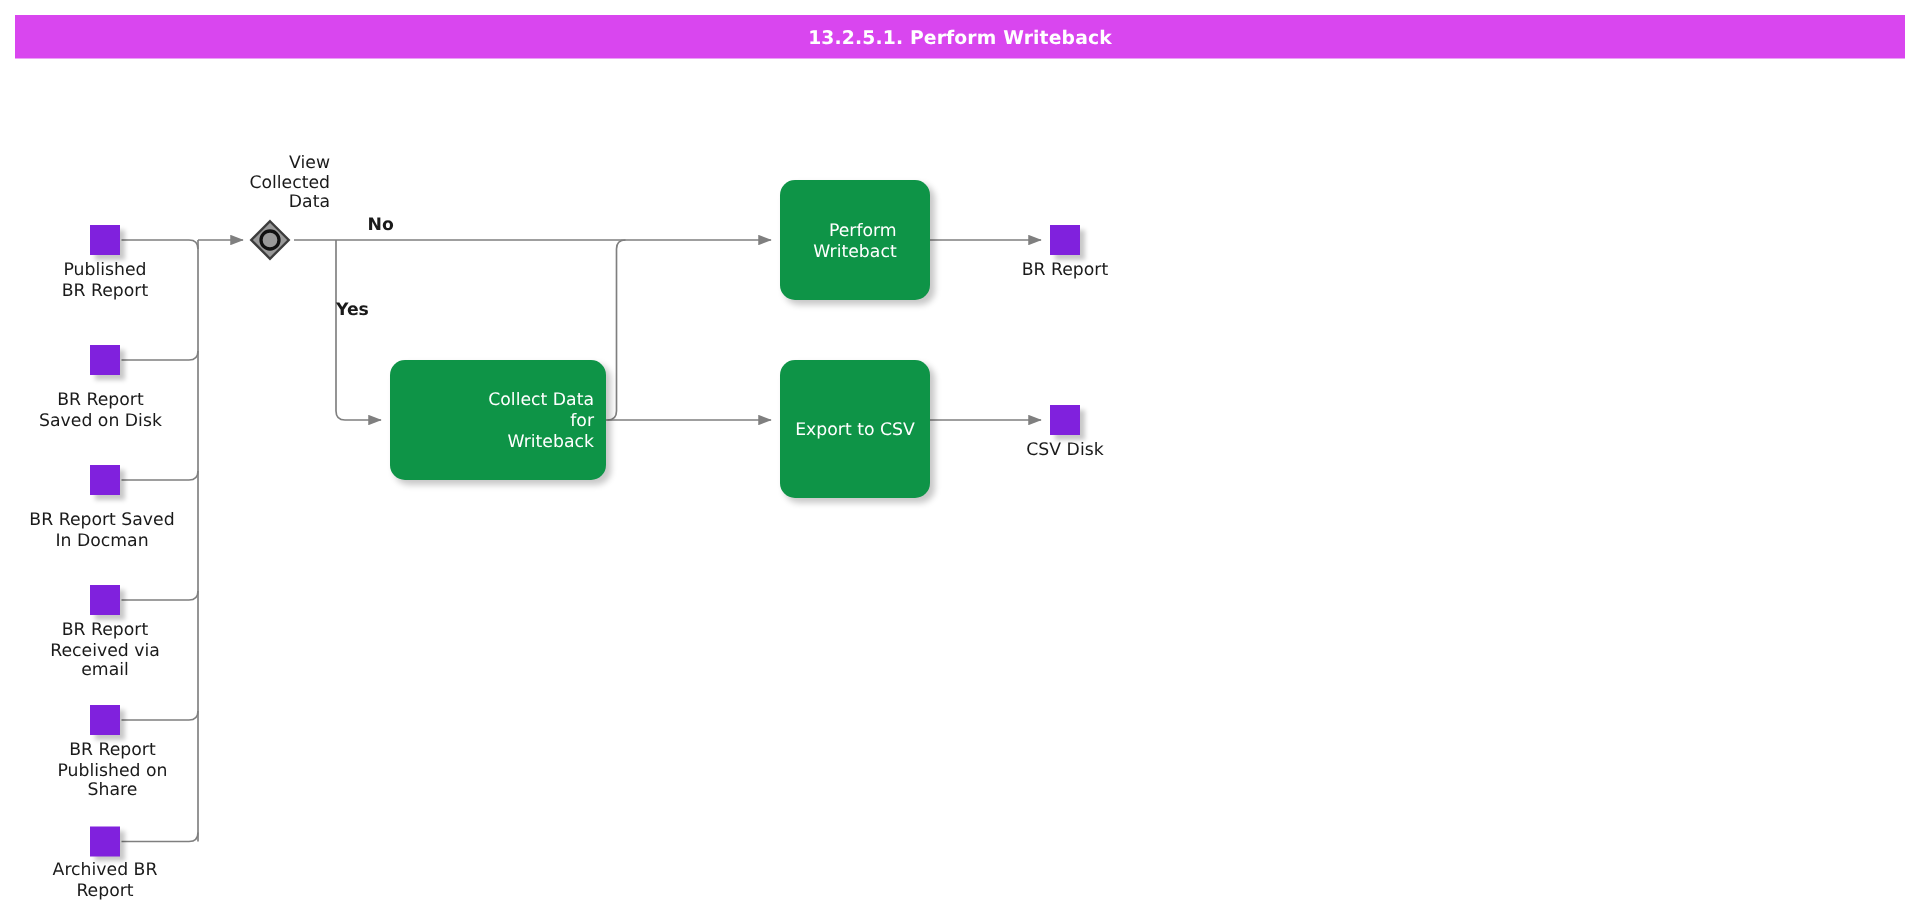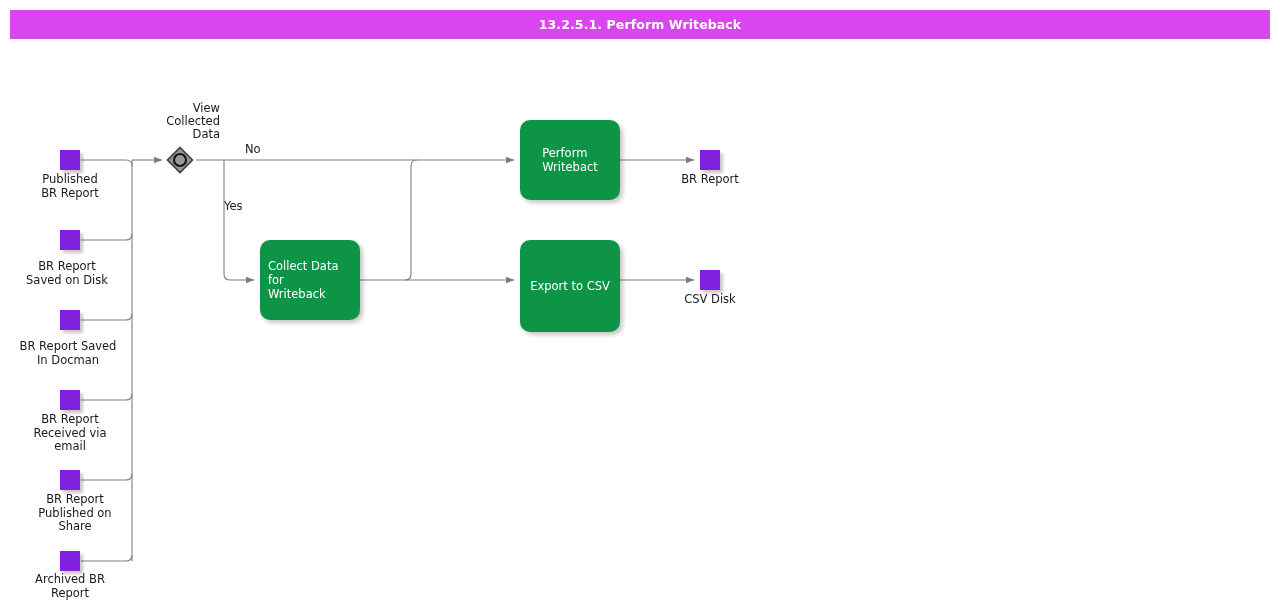--- a/index.html
+++ b/index.html
@@ -72,21 +72,21 @@
 
   
   .task {
     position: absolute;
     background: #0e9447;
     border-radius: 10px;
     box-shadow: 3px 3px 4px rgba(0,0,0,0.22);
     display: flex;
     align-items: center;
     justify-content: center;
-    text-align: left;
+    text-align: right;
   }
   .task .task-text {
     color: #ffffff;
     font-size: 11.5px;
     line-height: 14px;
     padding: 0 8px;
     white-space: pre-line;
     font-family: "DejaVu Sans", sans-serif;
   }
 
@@ -106,20 +106,21 @@
     font-family: "DejaVu Sans", sans-serif;
   }
 
   
   .flow-label {
     position: absolute;
     color: #1a1a1a;
     font-size: 11.5px;
     line-height: 13px;
     font-family: "DejaVu Sans", sans-serif;
+    font-weight: bold;
   }
 </style>
 </head>
 <body>
 
 <div id="title-bar">
   <span class="title-text">13.2.5.1. Perform Writeback</span>
 </div>
 
 <div id="canvas">
@@ -193,21 +194,21 @@
 Data</div>
 
   <div class="flow-label" style="left:245px; top:143px;">No</div>
   <div class="flow-label" style="left:224px; top:200px;">Yes</div>
 
   <div class="task" style="left:520px; top:120px; width:100px; height:80px;">
     <span class="task-text">Perform
 Writebact</span>
   </div>
 
-  <div class="task" style="left:260px; top:240px; width:100px; height:80px;">
+  <div class="task" style="left:260px; top:240px; width:100px; height:80px;padding-left:44px;">
     <span class="task-text">Collect Data for
 Writeback</span>
   </div>
 
   <div class="task" style="left:520px; top:240px; width:100px; height:92px;">
     <span class="task-text">Export to CSV</span>
   </div>
 
   <div class="data-object" style="left:700px; top:150px;"></div>
   <div class="node-label" style="left:660px; top:173px; width:100px;">BR Report</div>

